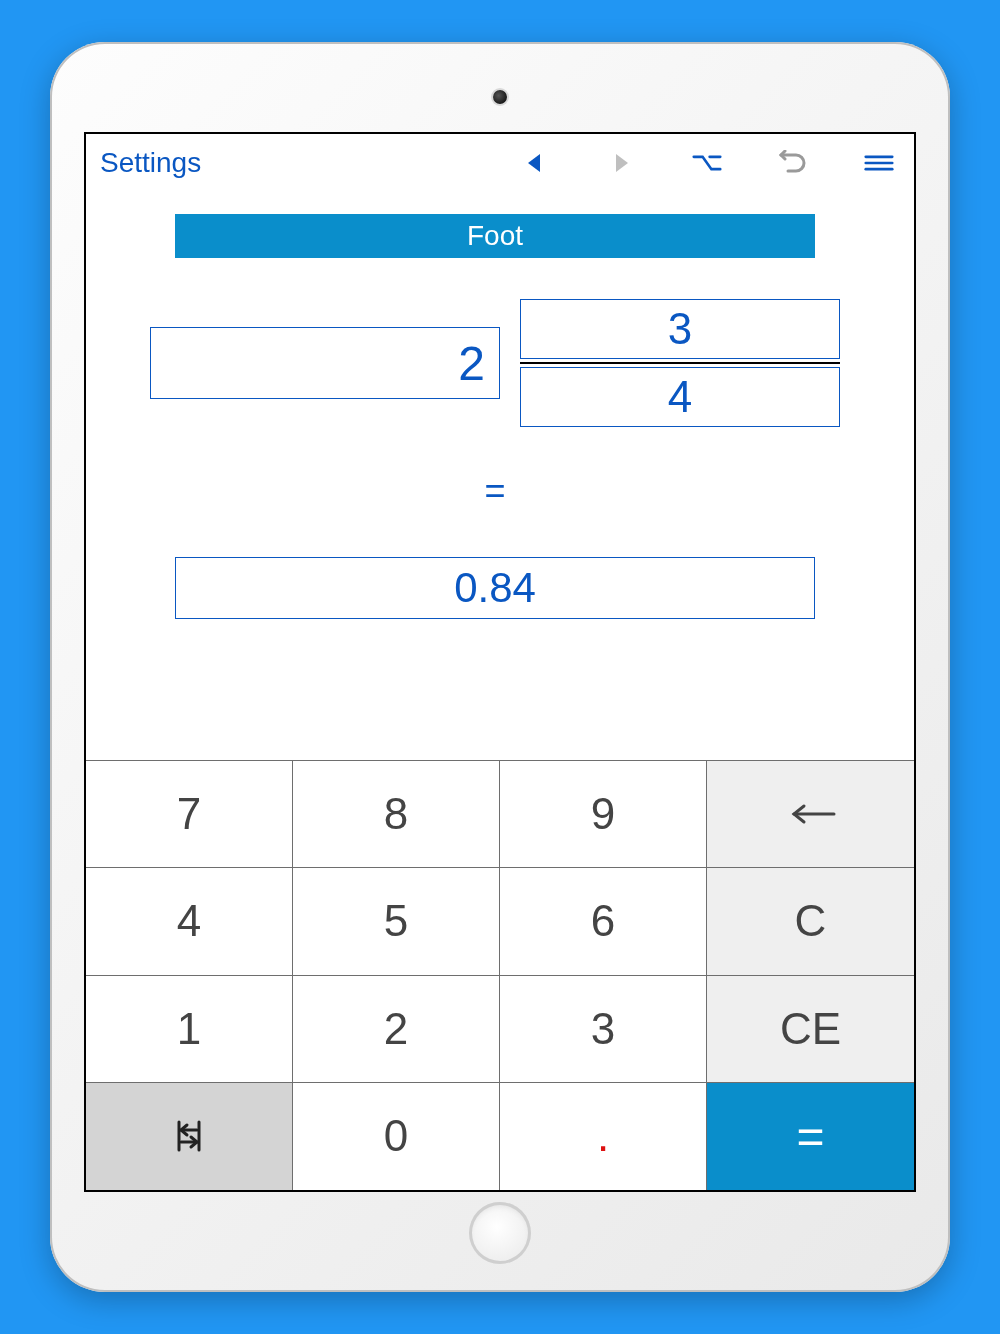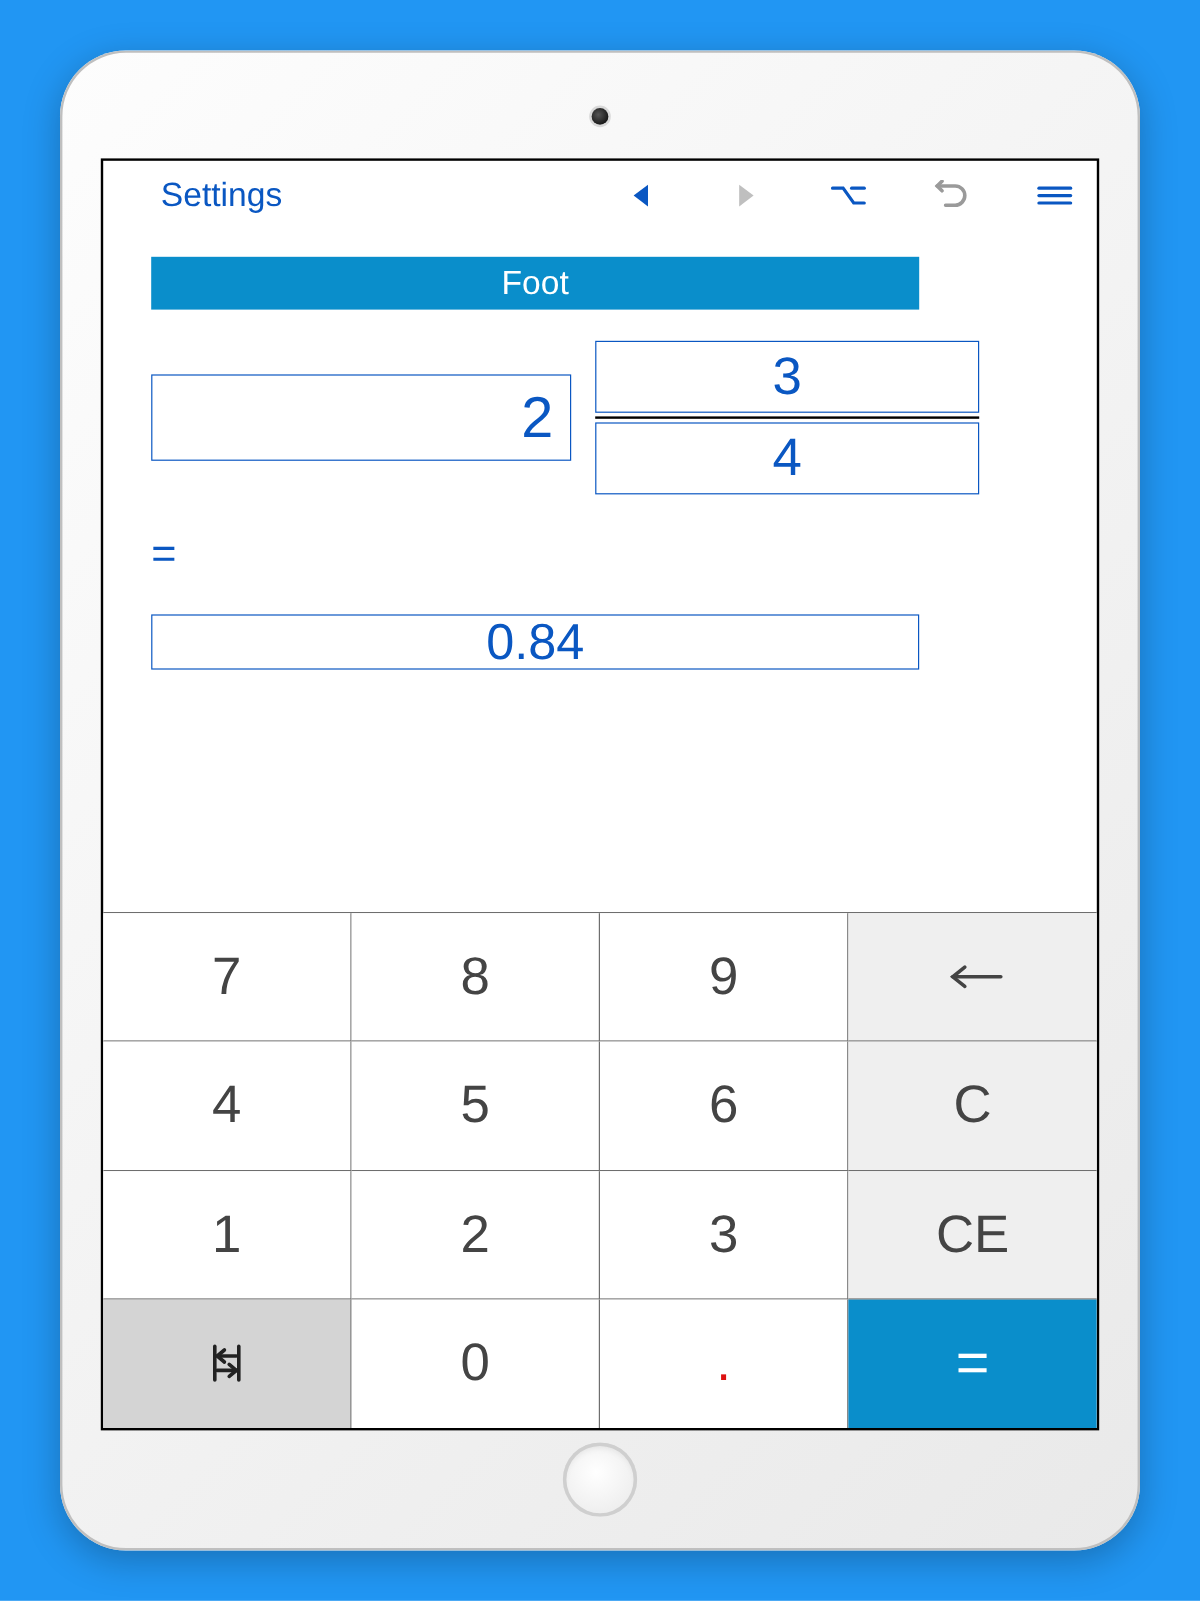--- a/index.html
+++ b/index.html
@@ -45,21 +45,20 @@
     overflow: hidden;
   }
 
   
   .toolbar {
     height: 58px;
     display: flex;
     align-items: center;
     padding: 0 14px 0 14px;
     gap: 22px;
-    margin-left: 34px;
   }
   .settings-link {
     color: #0a57c2;
     font-size: 28px;
     font-weight: 400;
     cursor: pointer;
     flex: 0 0 auto;
   }
   .tb-spacer-left { flex: 1 1 auto; }
   .tb-icons {
@@ -70,21 +69,22 @@
   }
   .tb-icon { width: 30px; height: 30px; display:flex; align-items:center; justify-content:center; cursor:pointer; }
   .tb-icon svg { display:block; }
 
   
   .convert {
     flex: 1 1 auto;
     padding: 22px 50px 10px 40px;
     display: flex;
     flex-direction: column;
-    align-items: flex-start;
+    align-items: center;
+    gap: 15px;
   }
   .unit-bar {
     width: 640px;
     background: #0a8ecb;
     color: #fff;
     font-size: 28px;
     text-align: center;
     padding: 6px 0;
     cursor: pointer;
   }
@@ -121,21 +121,21 @@
     border-top: 2px solid #000;
     margin: 3px 0;
   }
   .eq-sign {
     color: #0a57c2;
     font-size: 36px;
     margin: 28px 0 14px 0;
   }
   .result-box {
     width: 640px;
-    height: 46px;
+    height: 62px;
     border: 1px solid #0a57c2;
     color: #0a57c2;
     font-size: 42px;
     display:flex; align-items:center; justify-content:center;
     margin-top: 16px;
   }
 
   
   .keypad {
     display: grid;

